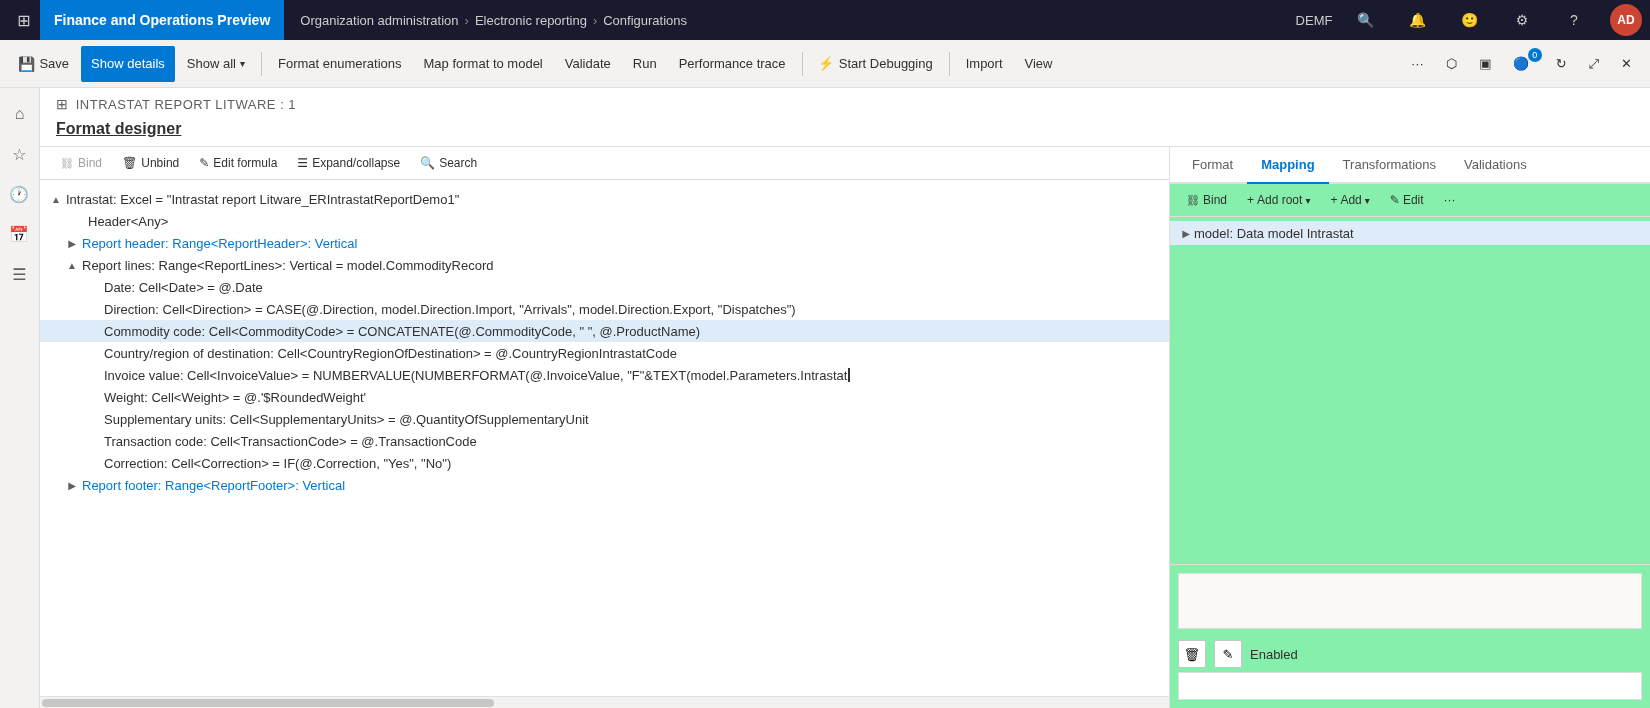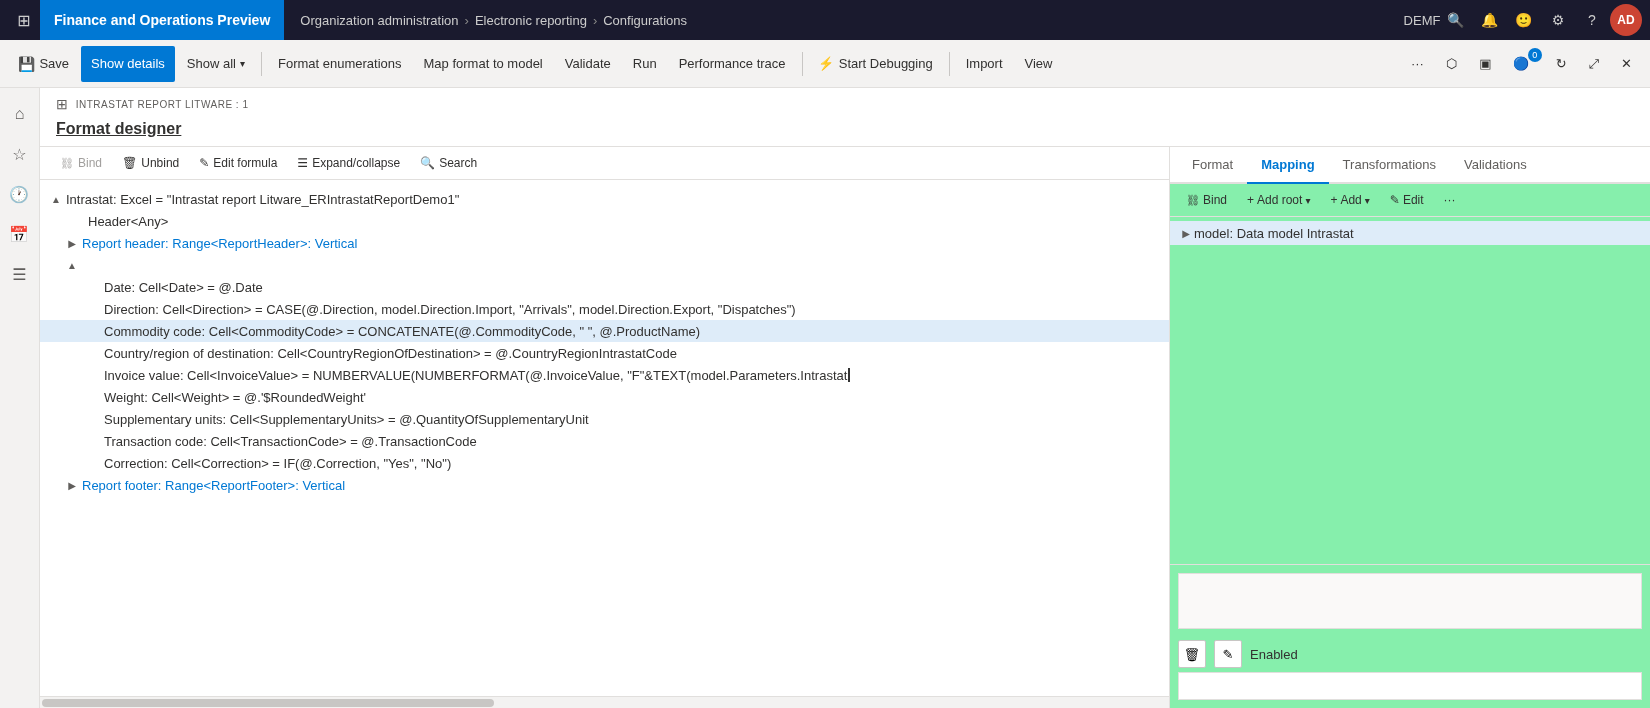--- a/index.html
+++ b/index.html
@@ -36,21 +36,21 @@
       font-size: 13px;
       padding-left: 16px;
       gap: 6px;
       flex: 1;
     }
     .top-nav .breadcrumb span { cursor: pointer; }
     .top-nav .breadcrumb .sep { color: #888; }
     .top-nav .nav-icons {
       display: flex;
       align-items: flex-start;
-      gap: 2px;
+      gap: 20px;
       color: #ccc;
       font-size: 14px;
     }
     .top-nav .nav-icons span {
       width: 32px; height: 32px; display: flex; align-items: center; justify-content: center; cursor: pointer; border-radius: 2px;
     }
     .top-nav .demf {
       color: #ccc; font-size: 13px; padding: 0 8px;
     }
     .top-nav .avatar {
@@ -120,21 +120,21 @@
       flex-direction: column;
       overflow: hidden;
     }
 
     
     .page-header {
       padding: 8px 16px 0 16px;
       background: #fff;
     }
     .page-header .page-subtitle {
-      font-size: 10px;
+      font-size: 13px;
       color: #605e5c;
       text-transform: uppercase;
       letter-spacing: 0.5px;
     }
     .page-header .page-title {
       font-size: 16px;
       font-weight: 600;
       color: #323130;
       margin-top: 8px;
       text-decoration: underline;
@@ -451,20 +451,21 @@
             <span class="item-text">Header&lt;Any&gt;</span>
           </div>
 
           <div class="tree-item" style="padding-left:24px;">
             <span class="expander">▶</span>
             <span class="item-text" style="color:#0078d4;">Report header: Range&lt;ReportHeader&gt;: Vertical</span>
           </div>
 
           <div class="tree-item" style="padding-left:24px;">
             <span class="expander">▲</span>
+            <span class="item-text">Report lines: Range&lt;ReportLines&gt;: Vertical = model.CommodityRecord</span>
           </div>
 
           <div class="tree-item" style="padding-left:46px;">
             <span class="expander" style="visibility:hidden;">▶</span>
             <span class="item-text">Date: Cell&lt;Date&gt; = @.Date</span>
           </div>
 
           <div class="tree-item" style="padding-left:46px;text-align:center;">
             <span class="expander" style="visibility:hidden;">▶</span>
             <span class="item-text">Direction: Cell&lt;Direction&gt; = CASE(@.Direction, model.Direction.Import, "Arrivals", model.Direction.Export, "Dispatches")</span>

